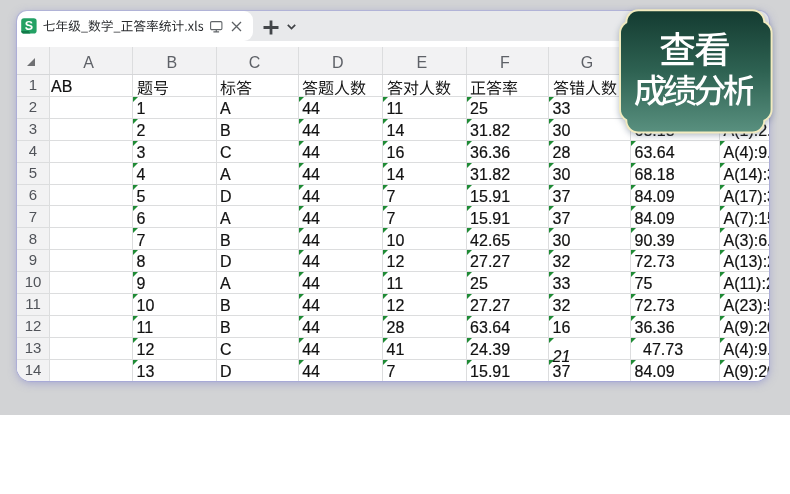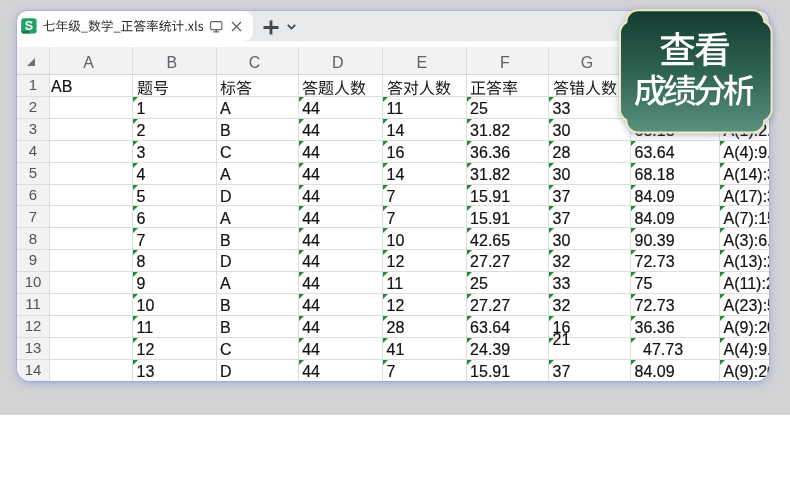--- a/index.html
+++ b/index.html
@@ -271,21 +271,21 @@
 <div class="tri" style="left:366.0px;top:304.9px;"></div>
 <div class="tri" style="left:449.6px;top:304.9px;"></div>
 <div class="tri" style="left:532.0px;top:304.9px;"></div>
 <div class="tri" style="left:614.0px;top:304.9px;"></div>
 <div class="tri" style="left:703.0px;top:304.9px;"></div>
 <div class="ct" style="left:119.5px;top:331.0px;">12</div>
 <div class="ct" style="left:203.0px;top:331.0px;">C</div>
 <div class="ct" style="left:285.2px;top:331.0px;">44</div>
 <div class="ct" style="left:369.5px;top:331.0px;">41</div>
 <div class="ct" style="left:453.1px;top:331.0px;">24.39</div>
-<div class="ct" style="left:535.5px;top:321px;">21</div>
+<div class="ct" style="left:535.5px;top:338px;font-style:italic;">21</div>
 <div class="ct" style="left:626px;top:331.0px;">47.73</div>
 <div class="ct" style="left:706.5px;top:331.0px;">A(4):9.</div>
 <div class="tri" style="left:116.0px;top:326.8px;"></div>
 <div class="tri" style="left:281.7px;top:326.8px;"></div>
 <div class="tri" style="left:366.0px;top:326.8px;"></div>
 <div class="tri" style="left:449.6px;top:326.8px;"></div>
 <div class="tri" style="left:532.0px;top:326.8px;"></div>
 <div class="tri" style="left:614.0px;top:326.8px;"></div>
 <div class="tri" style="left:703.0px;top:326.8px;"></div>
 <div class="ct" style="left:119.5px;top:352.9px;">13</div>

